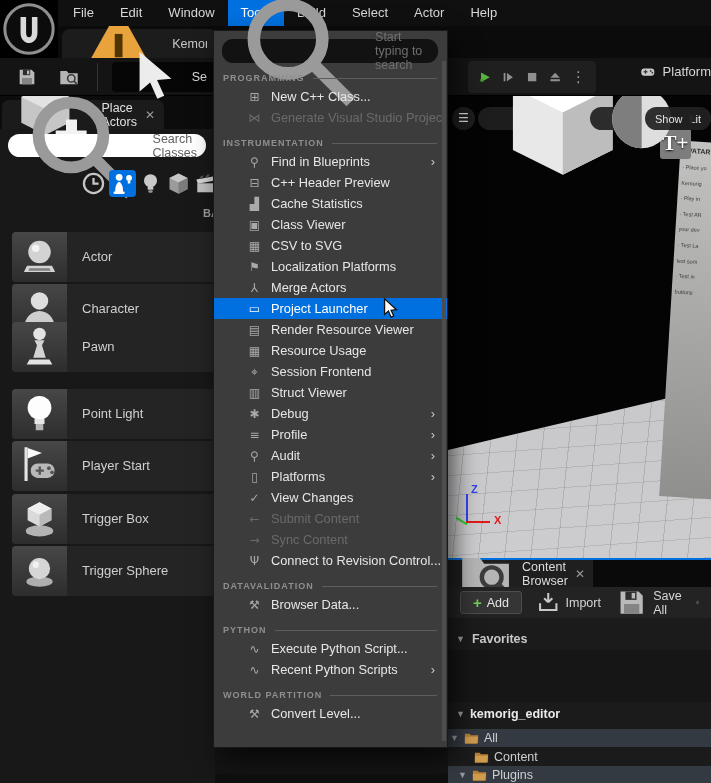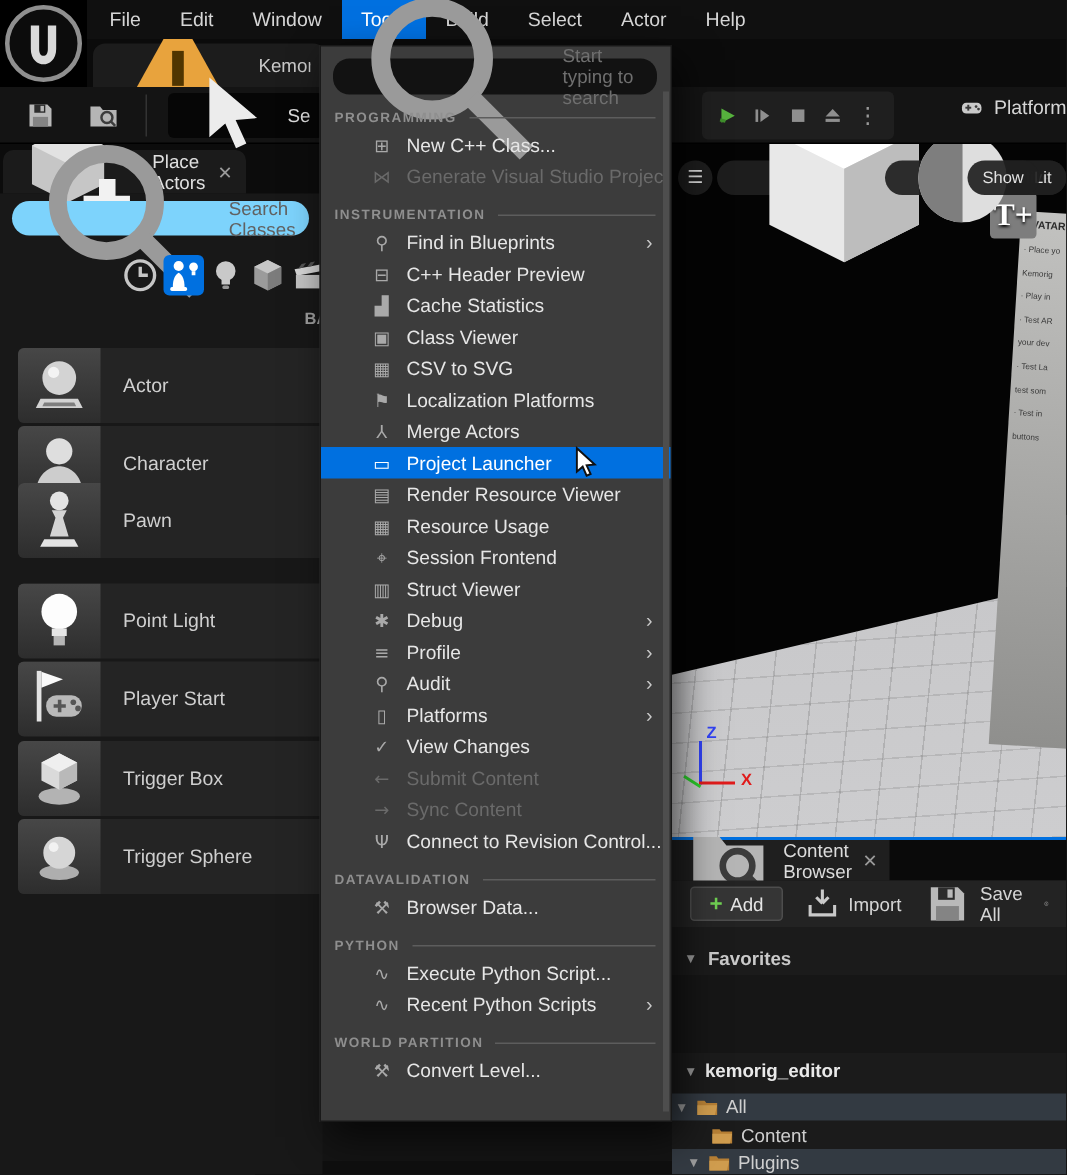--- a/index.html
+++ b/index.html
@@ -35,21 +35,21 @@
   #platforms svg { width:20px; height:20px; }
   #platforms span { color:#d6d6d6; font-size:13px; white-space:nowrap; }
 
   
   #left-panel { left:0; top:96px; width:215px; height:687px; background:#181818; z-index:2; overflow:hidden; }
   #pa-header { position:absolute; left:0; top:0; width:215px; height:33px; background:#0c0c0c; }
   #pa-tab { position:absolute; left:2px; top:4px; width:162px; height:29px; background:#1b1b1b; border-radius:7px 7px 0 0; display:flex; align-items:center; gap:8px; padding:0 9px; }
   #pa-tab svg { width:16px; height:16px; }
   #pa-tab .lb { color:#e0e0e0; font-size:12.5px; flex:1; }
   .x-btn { color:#9a9a9a; font-size:12px; }
-  #pa-search { position:absolute; left:8px; top:38px; width:198px; height:23px; background:#7dd3fc; border-radius:12px; display:flex; align-items:center; gap:6px; padding:0 9px; }
+  #pa-search { position:absolute; left:8px; top:38px; width:198px; height:23px; background:#ffffff; border-radius:12px; display:flex; align-items:center; gap:6px; padding:0 9px; }
   #pa-search svg { width:13px; height:13px; }
   #pa-search span { color:#616161; font-size:12.5px; }
   .cat-tile { position:absolute; top:74px; width:27px; height:27px; border-radius:4px; display:flex; align-items:center; justify-content:center; }
   .cat-tile svg { width:19px; height:19px; }
   .cat-tile.selected { background:#0070e0; }
   #pa-cat-label { position:absolute; left:203px; top:111px; color:#9f9f9f; font-size:11px; font-weight:bold; }
   .a-row { position:absolute; left:12px; width:210px; height:50px; border-radius:4px; overflow:hidden; display:flex; background:#242424; }
   .a-ic { width:55px; height:50px; background:linear-gradient(180deg,#474747,#2d2d2d); display:flex; align-items:center; justify-content:center; flex:none; }
   .a-ic svg { width:34px; height:34px; }
   .a-lb { color:#cfcfcf; font-size:13px; line-height:50px; padding-left:15px; }

